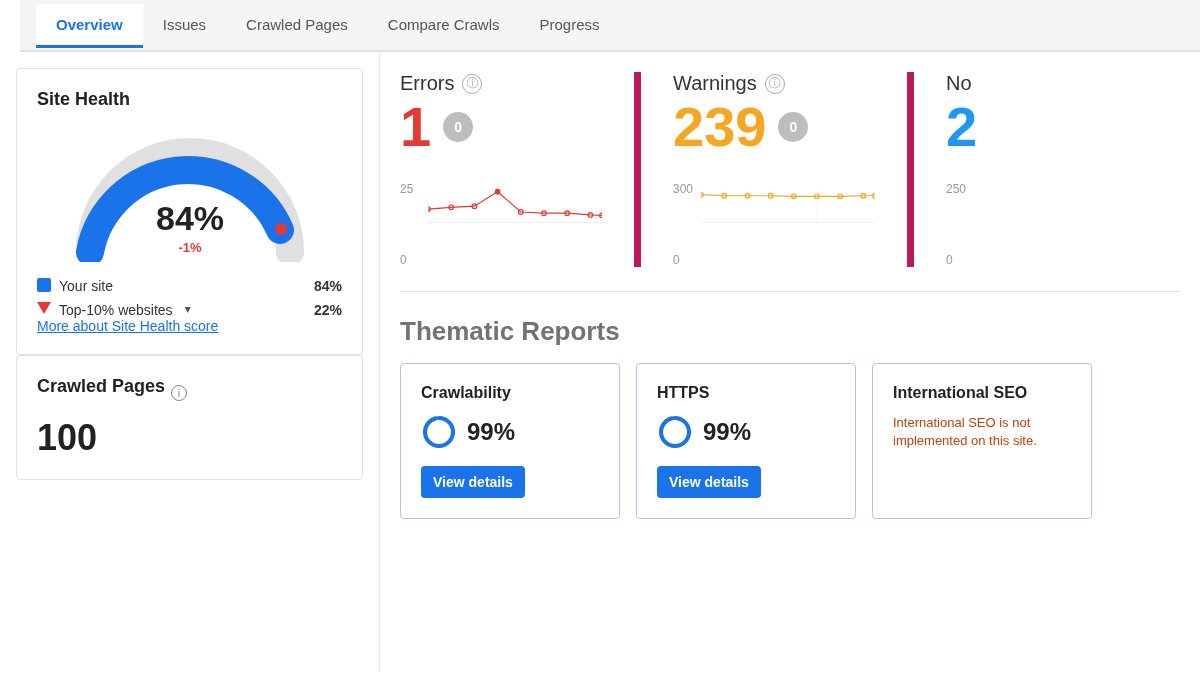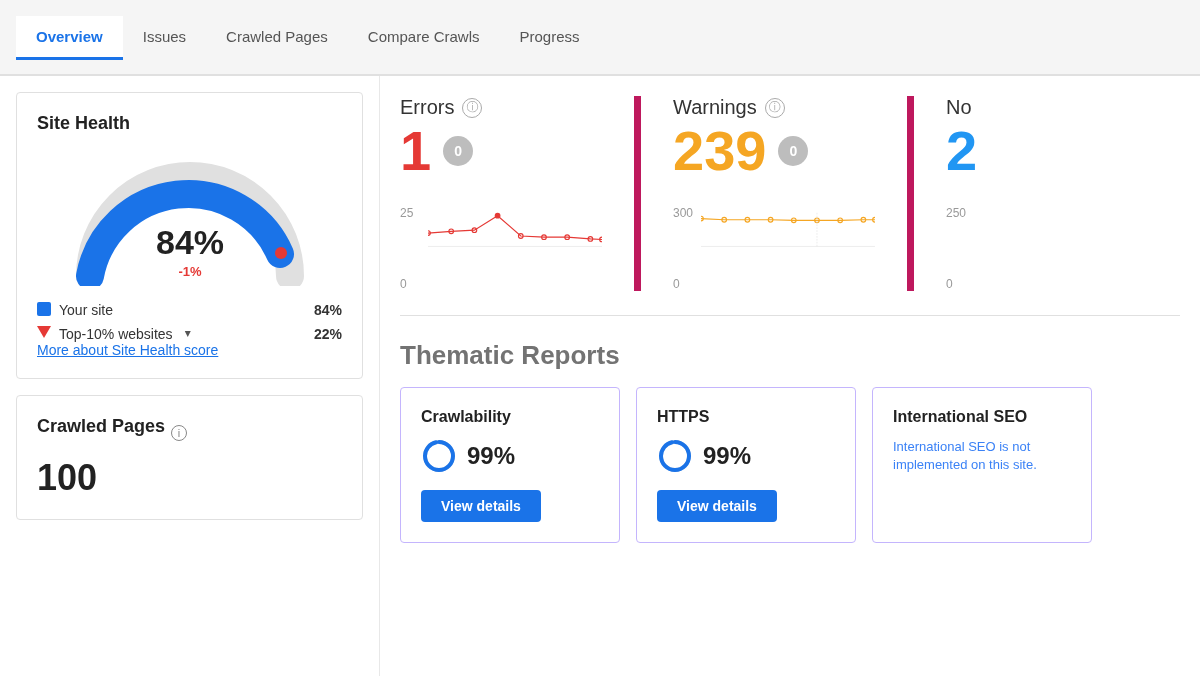--- a/index.html
+++ b/index.html
@@ -1,27 +1,27 @@
 <!DOCTYPE html>
 <html><head>
   <meta charset="utf-8">
   <style>
     * { box-sizing: border-box; margin: 0; padding: 0; }
     body { font-family: Arial, sans-serif; background: #fff; color: #333; font-size: 14px; overflow: hidden; width: 1200px; height: 676px; }
 
     
-    .tabs { display: flex; border-bottom: 2px solid #e0e0e0; background: #f5f5f5; padding: 16px 16px; }
+    .tabs { display: flex; border-bottom: 2px solid #e0e0e0; background: #f5f5f5; padding: 4px 16px; margin-left: 20px; }
     .tab { padding: 12px 20px; cursor: pointer; font-size: 15px; color: #555; border-bottom: 3px solid transparent; margin-bottom: -2px; }
     .tab.active { color: #1a73e8; border-bottom: 3px solid #1a73e8; background: #fff; font-weight: 600; }
 
     
     .main { display: flex; height: calc(676px - 56px); overflow: hidden; }
 
     
-    .sidebar { width: 380px; min-width: 380px; padding: 16px; display: flex; flex-direction: column; gap: 16px; overflow-y: auto; border-right: 1px solid #e8e8e8; }
+    .sidebar { width: 380px; min-width: 380px; padding: 16px; display: flex; flex-direction: column; overflow-y: auto; border-right: 1px solid #e8e8e8; }
 
     
     .card { background: #fff; border: 1px solid #e0e0e0; border-radius: 4px; padding: 20px; }
     .card-title { font-size: 18px; font-weight: 700; margin-bottom: 12px; color: #222; }
 
     
     .gauge-container { display: flex; justify-content: center; align-items: center; margin: 8px 0; }
     .gauge-svg { width: 240px; height: 140px; }
 
     
@@ -61,22 +61,22 @@
     .chart-label-top { font-size: 12px; color: #999; position: absolute; top: 15px; left: 0; }
     .chart-label-bottom { font-size: 12px; color: #999; position: absolute; bottom: 0; left: 0; }
     .chart-svg { position: absolute; top: 16px; bottom: 16px; left: 28px; right: 0; }
 
     
     .section-title { font-size: 26px; font-weight: 700; color: #737373; margin-bottom: 16px; }
     .reports-row { display: flex; gap: 16px; }
     .report-card { flex: 1; border: 1px solid #c4b5fd; border-radius: 4px; padding: 20px; max-width: 220px; }
     .report-card-title { font-size: 16px; font-weight: 700; color: #222; margin-bottom: 12px; }
     .report-percent { display: flex; align-items: center; gap: 10px; font-size: 24px; font-weight: 700; color: #222; margin-bottom: 16px; }
-    .report-text-small { font-size: 13px; color: #3b82f6; line-height: 1.4; }
-    .view-details-btn { background: #1a73e8; color: #fff; border: none; border-radius: 4px; padding: 8px 20px; font-size: 14px; cursor: pointer; font-weight: 600; }
+    .report-text-small { font-size: 13px; color: #c2410c; line-height: 1.4; }
+    .view-details-btn { background: #1a73e8; color: #fff; border: none; border-radius: 4px; padding: 8px 12px; font-size: 14px; cursor: pointer; font-weight: 600; }
   </style>
 </head>
 <body>
 
 <div class="tabs">
   <div class="tab active">Overview</div>
   <div class="tab">Issues</div>
   <div class="tab">Crawled Pages</div>
   <div class="tab">Compare Crawls</div>
   <div class="tab">Progress</div>

